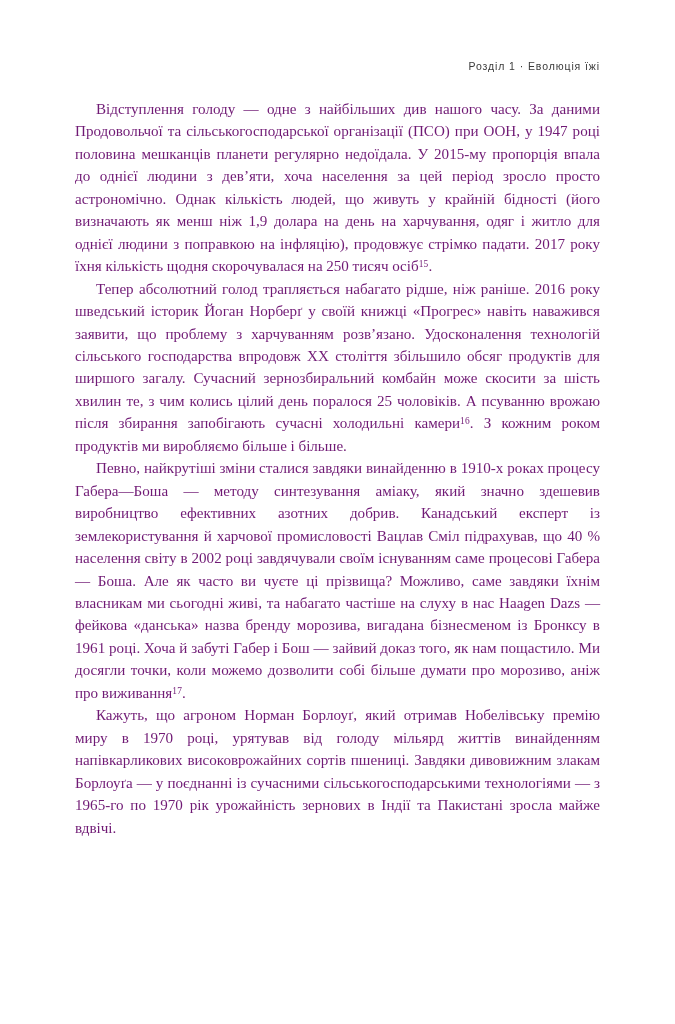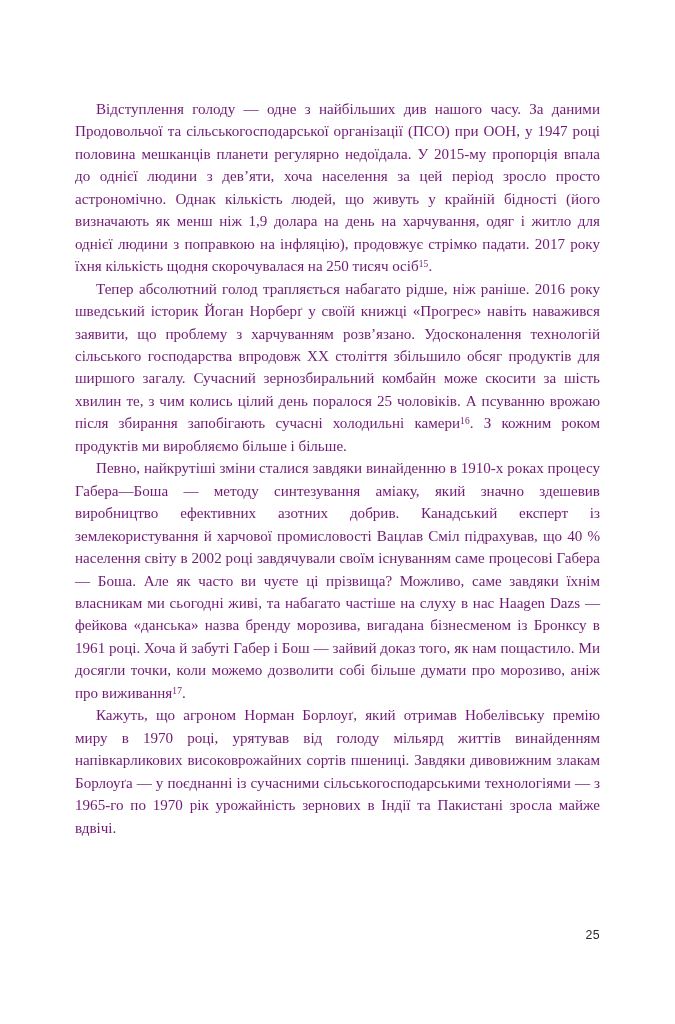--- a/index.html
+++ b/index.html
@@ -76,28 +76,28 @@
     font-size: 12.4px;
     color: #2a2a2a;
     letter-spacing: 0.3px;
   }
 </style>
 </head>
 <body>
 
 <div class="page">
 
+  <div class="running-head">Розділ 1 · Еволюція їжі</div>
 
   <div class="body-column">
 
     <p class="para"><span>Відступлення голоду — одне з найбільших див нашого часу. За даними Продовольчої та сільськогосподарської організації (ПСО) при ООН, у 1947 році половина мешканців планети регулярно недоїдала. У 2015-му пропорція впала до однієї людини з дев’яти, хоча населення за цей період зросло просто астрономічно. Однак кількість людей, що живуть у крайній бідності (його визначають як менш ніж 1,9 долара на день на харчування, одяг і житло для однієї людини з поправкою на інфляцію), продовжує стрімко падати. 2017 року їхня кількість щодня скорочувалася на 250 тисяч осіб</span><sup class="fn">15</sup><span>.</span></p>
 
     <p class="para"><span>Тепер абсолютний голод трапляється набагато рідше, ніж раніше. 2016 року шведський історик Йоган Норберґ у своїй книжці «Прогрес» навіть наважився заявити, що проблему з харчуванням розв’язано. Удосконалення технологій сільського господарства впродовж XX століття збільшило обсяг продуктів для ширшого загалу. Сучасний зернозбиральний комбайн може скосити за шість хвилин те, з чим колись цілий день поралося 25 чоловіків. А псуванню врожаю після збирання запобігають сучасні холодильні камери</span><sup class="fn">16</sup><span>. З кожним роком продуктів ми виробляємо більше і більше.</span></p>
 
     <p class="para"><span>Певно, найкрутіші зміни сталися завдяки винайденню в 1910-х роках процесу Габера—Боша — методу синтезування аміаку, який значно здешевив виробництво ефективних азотних добрив. Канадський експерт із землекористування й харчової промисловості Вацлав Сміл підрахував, що 40 % населення світу в 2002 році завдячували своїм існуванням саме процесові Габера — Боша. Але як часто ви чуєте ці прізвища? Можливо, саме завдяки їхнім власникам ми сьогодні живі, та набагато частіше на слуху в нас Haagen Dazs — фейкова «данська» назва бренду морозива, вигадана бізнесменом із Бронксу в 1961 році. Хоча й забуті Габер і Бош — зайвий доказ того, як нам пощастило. Ми досягли точки, коли можемо дозволити собі більше думати про морозиво, аніж про виживання</span><sup class="fn">17</sup><span>.</span></p>
 
     <p class="para"><span>Кажуть, що агроном Норман Борлоуґ, який отримав Нобелівську премію миру в 1970 році, урятував від голоду мільярд життів винайденням напівкарликових високоврожайних сортів пшениці. Завдяки дивовижним злакам Борлоуґа — у поєднанні із сучасними сільськогосподарськими технологіями — з 1965-го по 1970 рік урожайність зернових в Індії та Пакистані зросла майже вдвічі.</span></p>
 
   </div>
 
-  <div class="folio">25</div>
 
 </div>
 
 </body></html>

